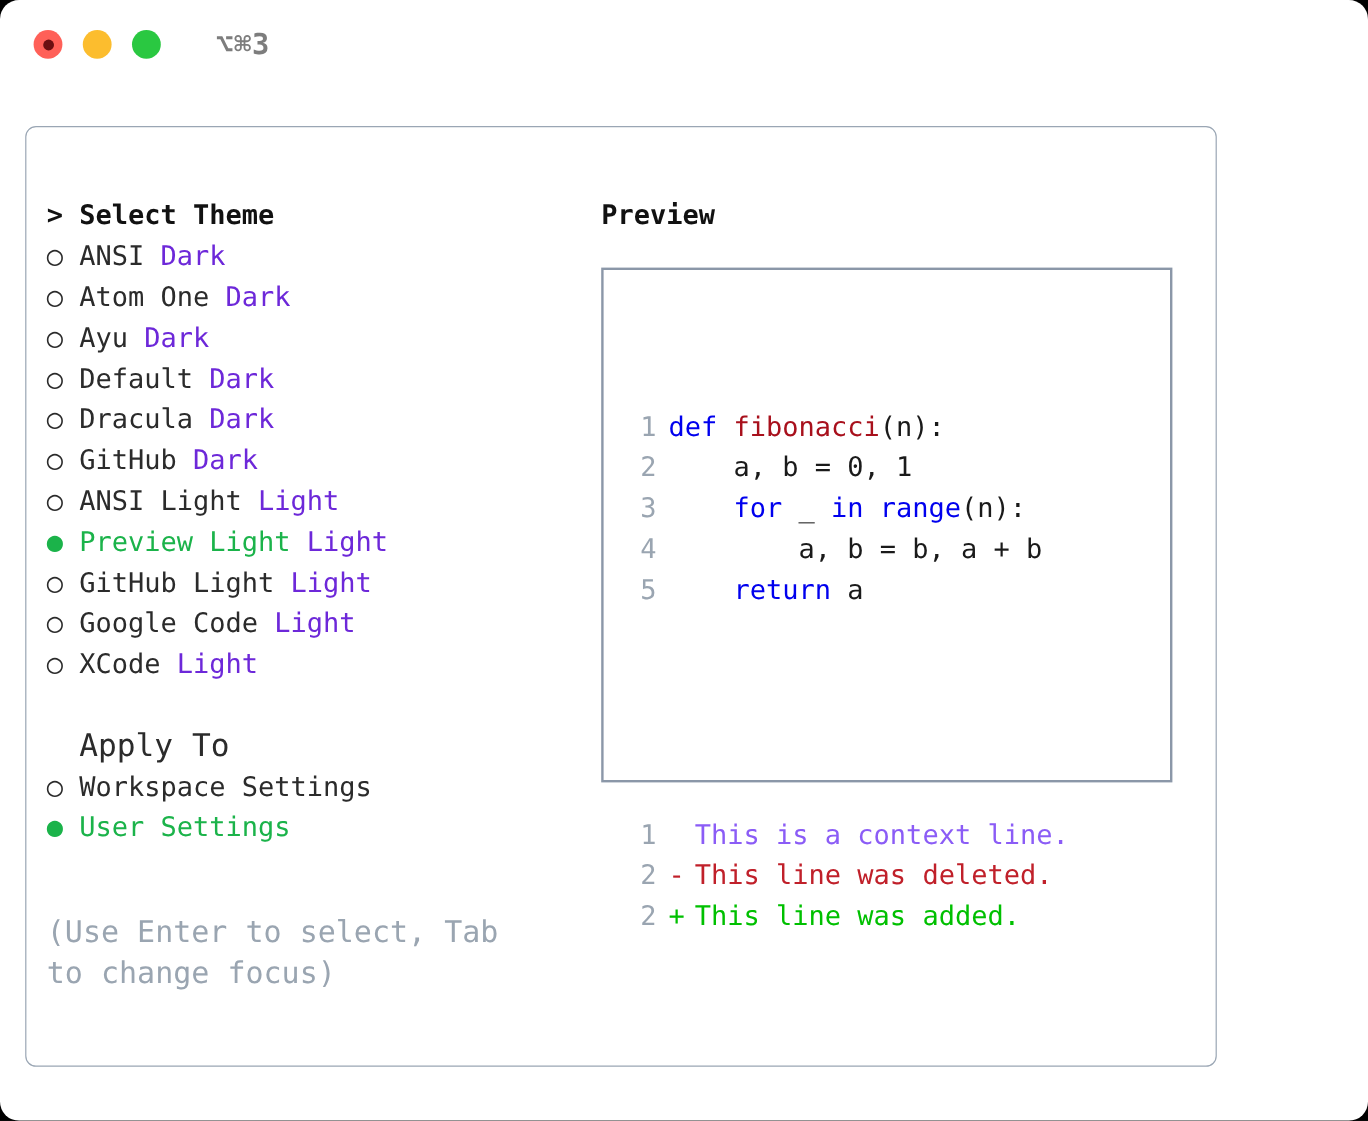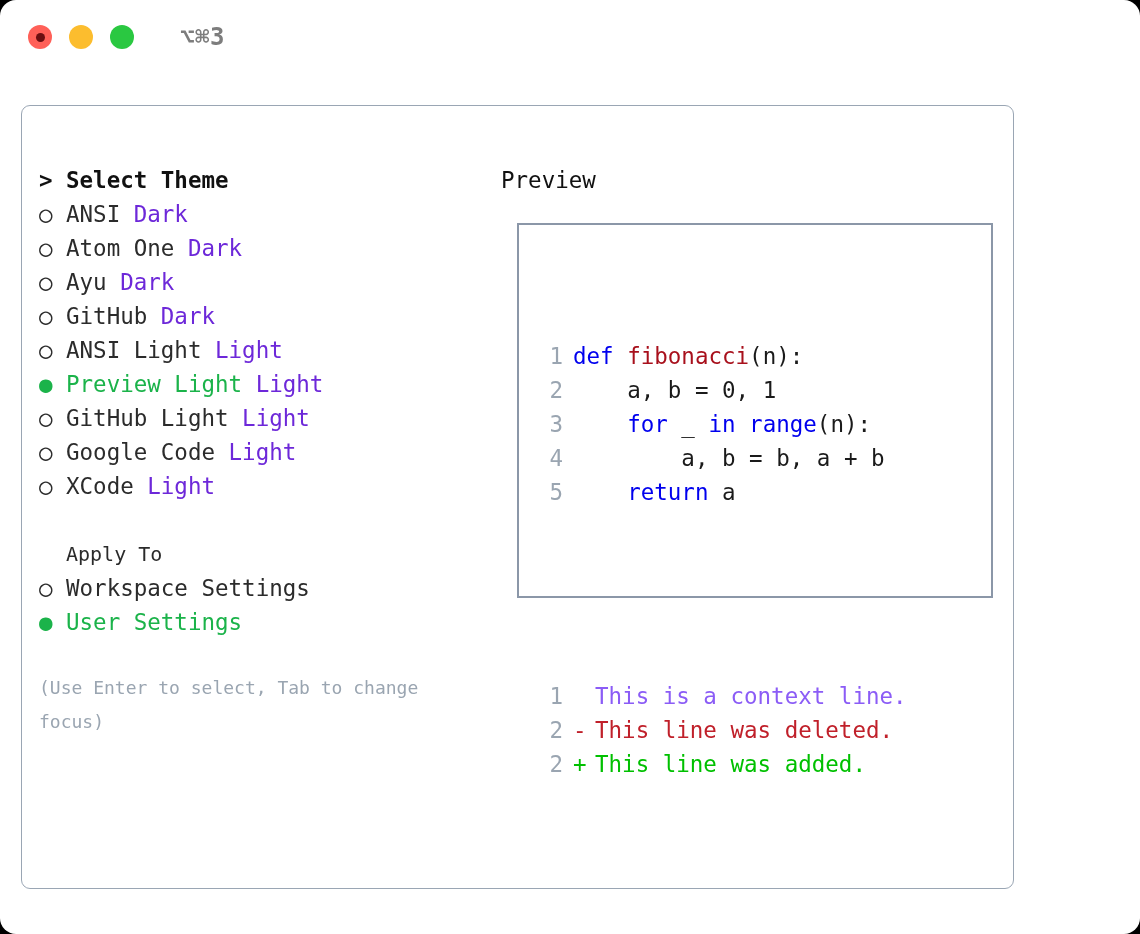--- a/index.html
+++ b/index.html
@@ -108,56 +108,55 @@
   .heading .marker { font-weight: bold; color: #111111; }
 
   .row.selected .marker,
   .row.selected .label { color: #1bb34a; }
 
   .tag { color: #6d28d9; }
 
   .section-head {
     height: 34px;
     line-height: 34px;
-    font-size: 20px;
+    font-size: 26px;
     white-space: pre;
     color: #2b2b2b;
     margin-top: 34px;
   }
   .section-head .marker { display: inline-block; width: 27px; }
 
   .hint {
-    margin-top: 32px;
-    font-size: 18px;
+    margin-top: 53px;
+    font-size: 25px;
     line-height: 34px;
     color: #9aa5b1;
     width: 410px;
   }
 
   
   .right-col {
     position: absolute;
     left: 479px;
     top: 57px;
     width: 478px;
   }
   .preview-title {
     font-size: 22.5px;
-    font-weight: normal;
+    font-weight: bold;
     color: #111111;
     line-height: 34px;
   }
   .preview-box {
     margin-top: 26px;
     width: 476px;
-    height: 375px;
+    height: 429px;
     border: 2px solid #8b97a8;
     box-sizing: border-box;
     background: #ffffff;
-    margin-left: 16px;
   }
   .code {
     padding: 46px 0 0 18px;
     font-size: 22.5px;
     line-height: 34px;
     white-space: pre;
   }
   .cline { white-space: pre; }
   .lno {
     display: inline-block;
@@ -197,20 +196,22 @@
     <div class="panel-inner">
 
       <div class="left-col">
 
         <div class="row heading"><span class="marker">&gt;</span><span>Select Theme</span></div>
 
         <div id="theme-items">
             <div class="row"><span class="marker">○</span><span class="label">ANSI</span><span class="tag"> Dark</span></div>
             <div class="row"><span class="marker">○</span><span class="label">Atom One</span><span class="tag"> Dark</span></div>
             <div class="row"><span class="marker">○</span><span class="label">Ayu</span><span class="tag"> Dark</span></div>
+            <div class="row"><span class="marker">○</span><span class="label">Default</span><span class="tag"> Dark</span></div>
+            <div class="row"><span class="marker">○</span><span class="label">Dracula</span><span class="tag"> Dark</span></div>
             <div class="row"><span class="marker">○</span><span class="label">GitHub</span><span class="tag"> Dark</span></div>
             <div class="row"><span class="marker">○</span><span class="label">ANSI Light</span><span class="tag"> Light</span></div>
             <div class="row selected"><span class="marker">●</span><span class="label">Preview Light</span><span class="tag"> Light</span></div>
             <div class="row"><span class="marker">○</span><span class="label">GitHub Light</span><span class="tag"> Light</span></div>
             <div class="row"><span class="marker">○</span><span class="label">Google Code</span><span class="tag"> Light</span></div>
             <div class="row"><span class="marker">○</span><span class="label">XCode</span><span class="tag"> Light</span></div>
           </div>
 
         <div class="section-head"><span class="marker"> </span><span>Apply To</span></div>
 

